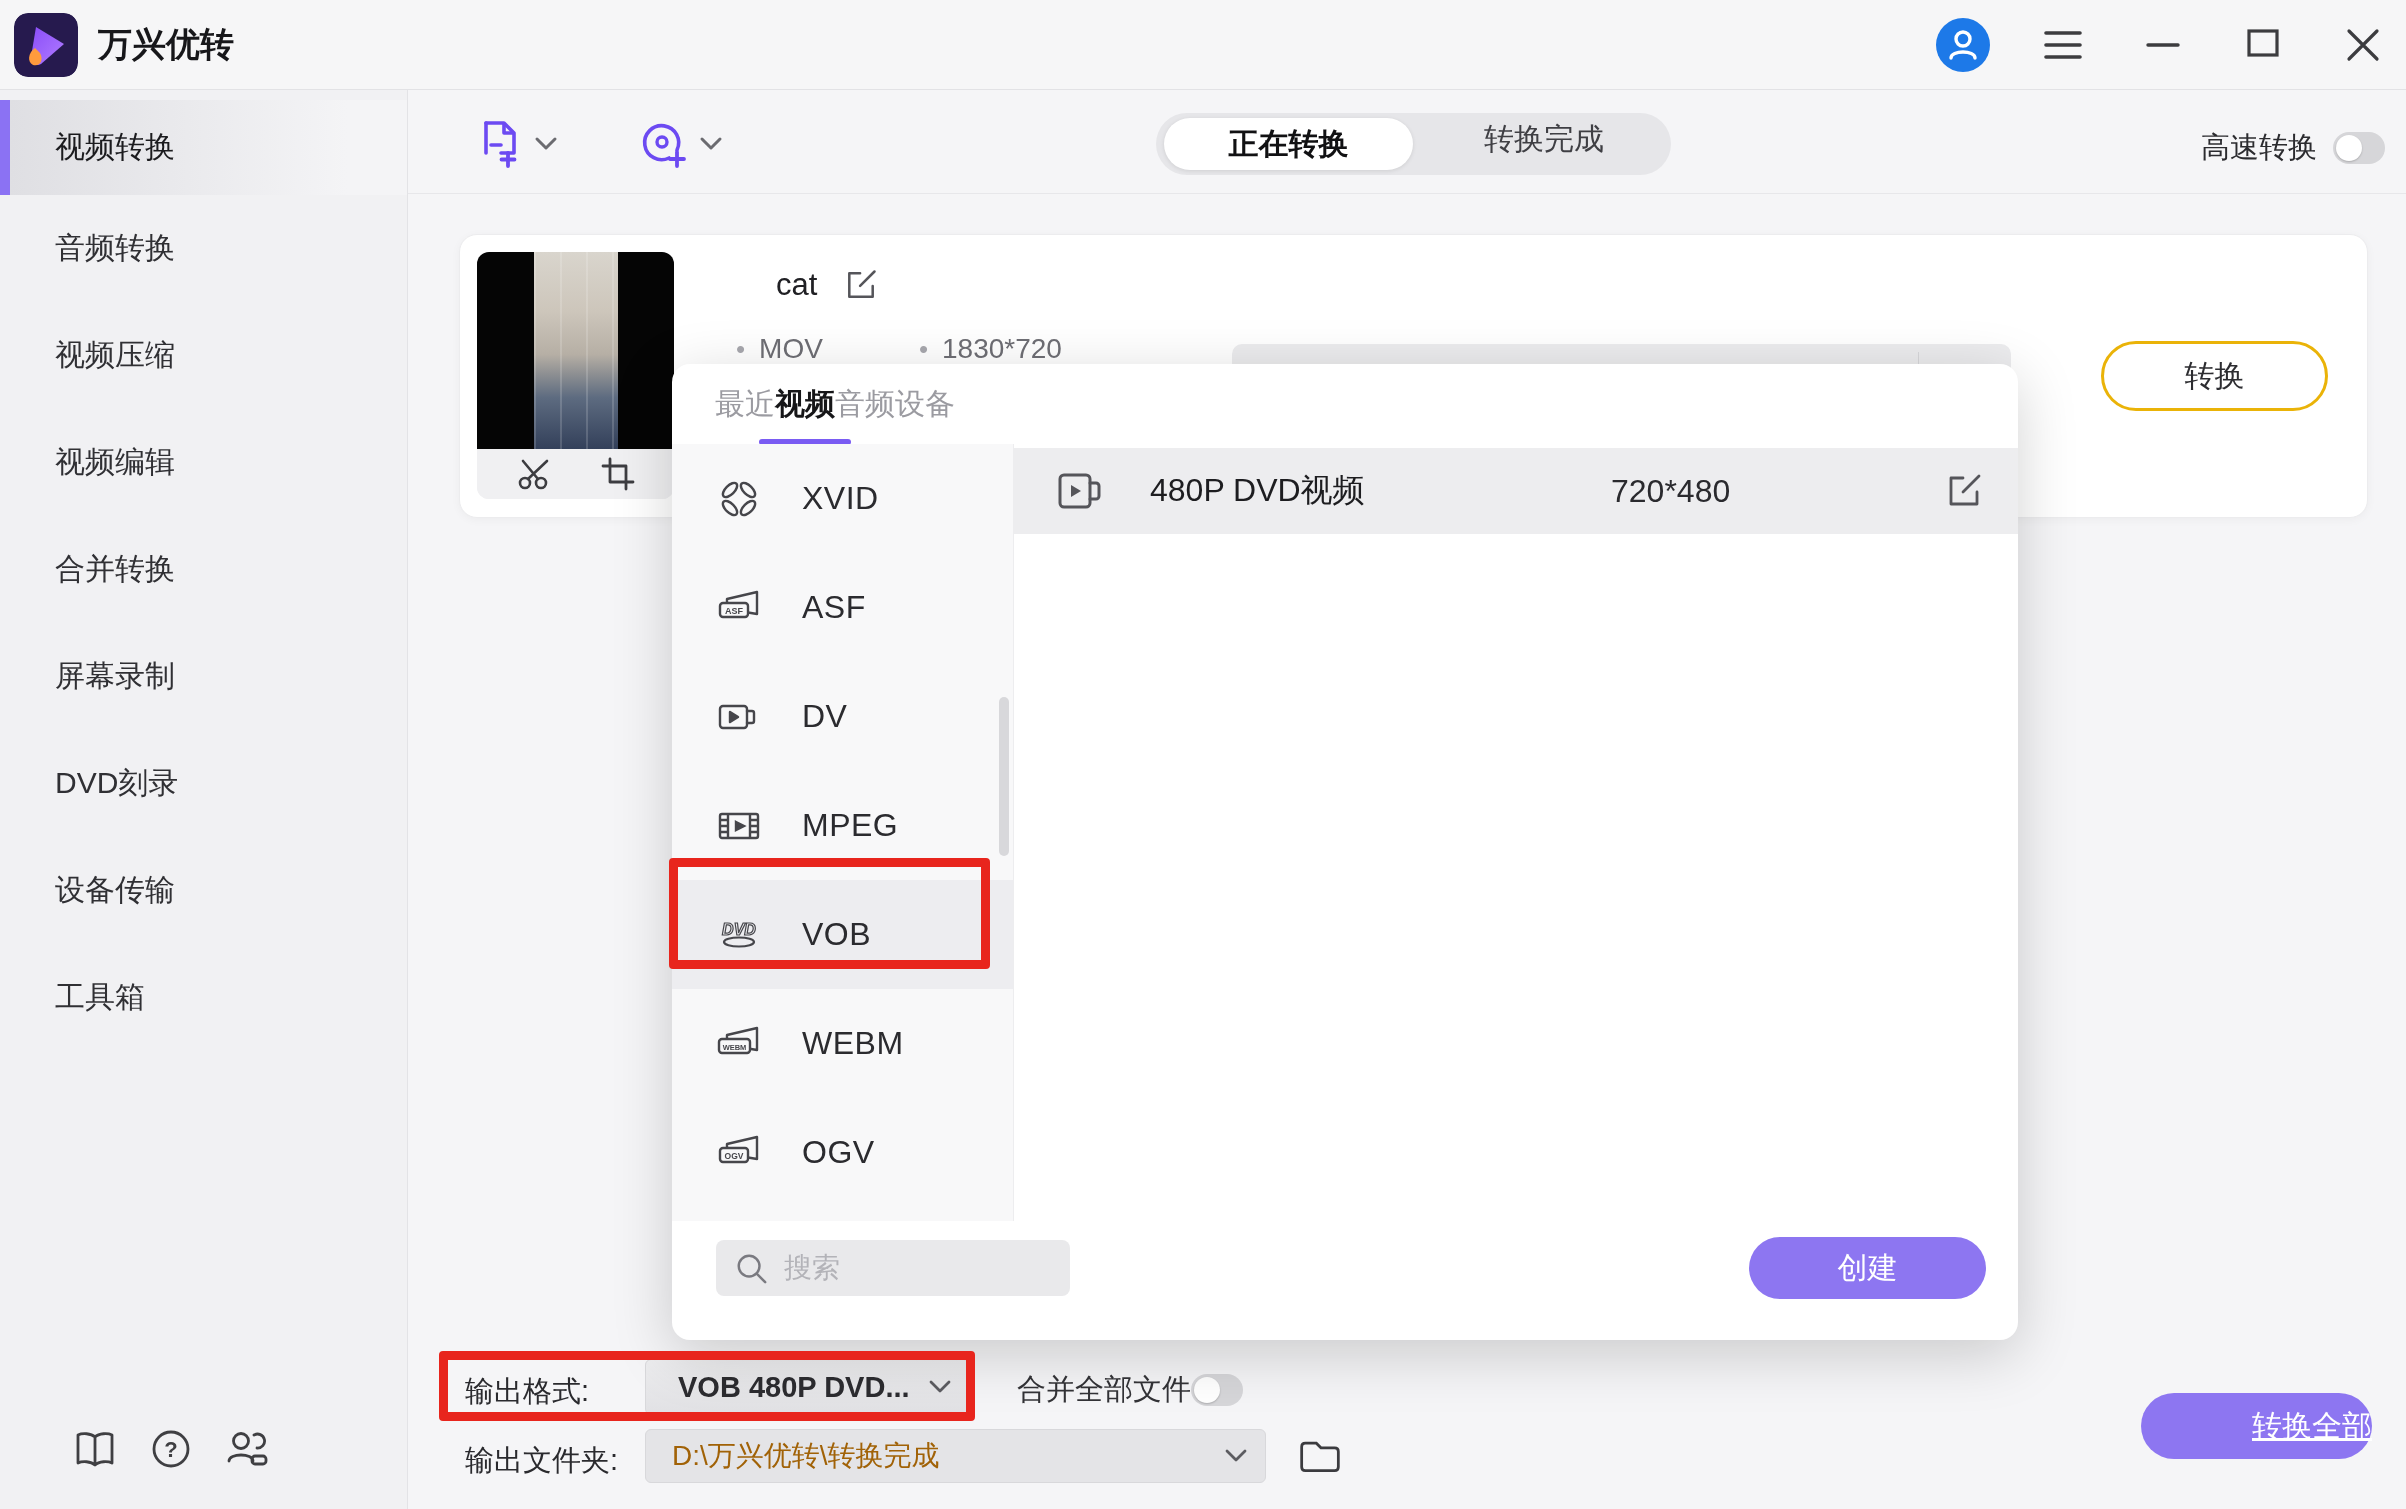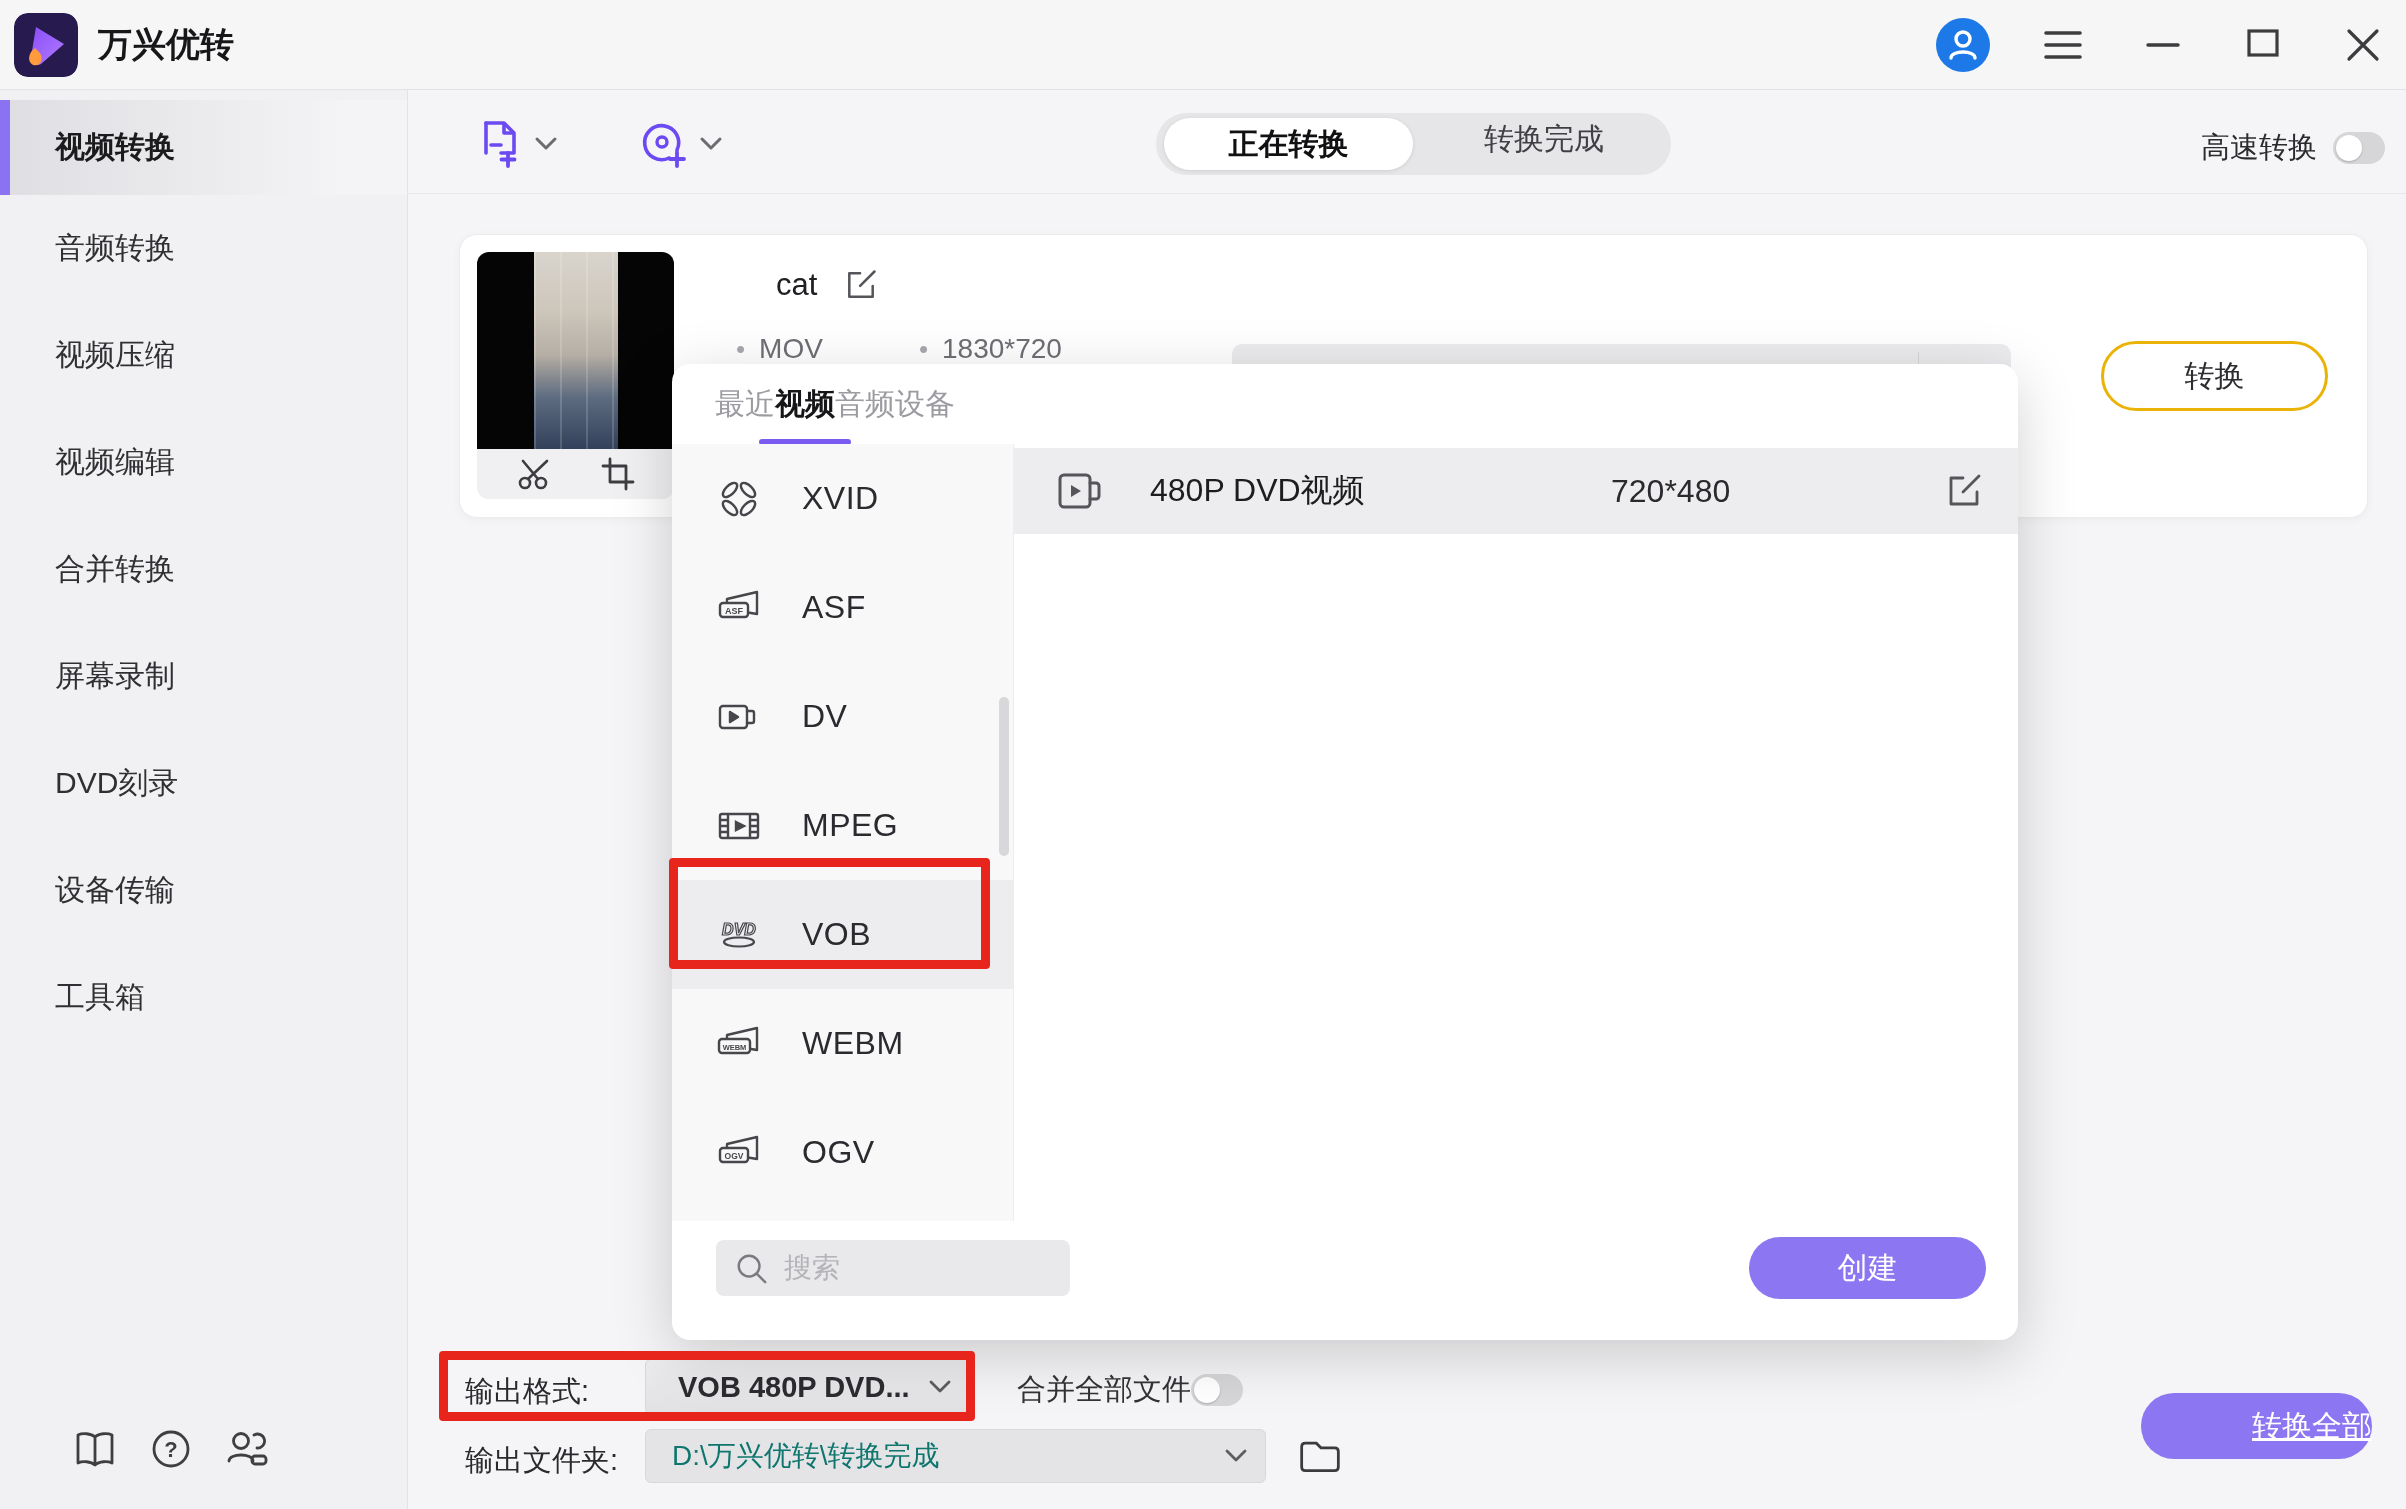--- a/index.html
+++ b/index.html
@@ -11,21 +11,21 @@
   
   .topbar{position:absolute;left:0;top:0;width:2407px;height:90px;background:#f6f6f7;border-bottom:1px solid #e2e2e5;display:flex;align-items:center;box-sizing:border-box;padding:0 16px 0 14px;}
   .app-icon{width:64px;height:64px;border-radius:14px;overflow:hidden;flex:0 0 auto;}
   .app-title{margin-left:20px;font-size:34px;font-weight:bold;color:#17171a;}
   .win-group{margin-left:auto;display:flex;align-items:center;gap:44px;}
   .win-btn{width:56px;height:56px;display:flex;align-items:center;justify-content:center;cursor:pointer;}
 
   
   .sidebar{position:absolute;left:0;top:90px;width:408px;height:1420px;background:#f1f1f3;border-right:1px solid #e3e3e6;box-sizing:border-box;}
   .side-item{height:107px;display:flex;align-items:center;padding-left:55px;font-size:30px;color:#303034;cursor:pointer;}
-  .side-item.active{height:95px;margin-top:10px;background:linear-gradient(90deg,#dfdfe3 0%,#f4f4f6 85%);border-left:10px solid #8b72f3;padding-left:45px;font-weight:bold;color:#1b1b1e;}
+  .side-item.active{height:95px;margin-top:10px;background:linear-gradient(90deg,#dfdfe3 0%,#f4f4f6 85%);border-left:10px solid #8b72f3;padding-left:45px;font-weight:normal;color:#1b1b1e;}
   .side-foot{position:absolute;left:0;bottom:38px;width:408px;display:flex;align-items:center;gap:30px;padding-left:72px;box-sizing:border-box;}
   .foot-ico{width:46px;height:46px;display:flex;align-items:center;justify-content:center;cursor:pointer;}
 
   
   .toolbar-line{position:absolute;left:408px;top:193px;width:1999px;height:1px;background:#e7e7ea;}
   .tool-btn{position:absolute;display:flex;align-items:center;gap:10px;cursor:pointer;}
   .pills{position:absolute;left:1156px;top:113px;width:515px;height:62px;border-radius:31px;background:#e6e6e9;}
   .pill-active{position:absolute;left:8px;top:5px;width:249px;height:52px;border-radius:26px;background:#ffffff;box-shadow:0 1px 4px rgba(0,0,0,.10);display:flex;align-items:center;justify-content:center;font-size:30px;font-weight:bold;color:#111113;cursor:pointer;}
   .pill-inactive{position:absolute;right:0;top:0;width:254px;height:52px;display:flex;align-items:center;justify-content:center;font-size:30px;color:#3f3f44;cursor:pointer;}
   .speed{position:absolute;left:2201px;top:128px;display:flex;align-items:center;gap:16px;text-align:right;}
@@ -78,21 +78,21 @@
 
   
   .red-box{position:absolute;border:9px solid #e8251d;border-radius:4px;z-index:10;box-sizing:border-box;pointer-events:none;}
   .red-vob{left:669px;top:858px;width:321px;height:111px;}
   .red-format{left:439px;top:1351px;width:536px;height:70px;}
 
   
   .b-label{position:absolute;font-size:29px;color:#2a2a2e;z-index:1;}
   .dd{position:absolute;background:linear-gradient(180deg,#ededef,#e1e1e4);border:1px solid #d8d8db;border-radius:6px;box-sizing:border-box;display:flex;align-items:center;cursor:pointer;z-index:1;}
   .dd-text{padding-left:32px;font-size:29px;color:#2c2c30;font-weight:600;white-space:nowrap;}
-  .dd-text2{padding-left:26px;font-size:28px;color:#0f766e;font-weight:normal;white-space:nowrap;}
+  .dd-text2{padding-left:26px;font-size:28px;color:#a16207;font-weight:normal;white-space:nowrap;}
   .dd .chev{position:absolute;right:18px;}
   .merge-wrap{position:absolute;left:1017px;top:1370px;display:flex;align-items:center;z-index:1;}
   .merge-label{font-size:29px;color:#333337;}
   .folder-btn{position:absolute;left:1298px;top:1434px;width:44px;height:44px;cursor:pointer;z-index:1;}
   .convert-all{position:absolute;left:2141px;top:1393px;width:231px;height:66px;border-radius:33px;background:#8d76f1;color:#ffffff;font-size:30px;display:flex;align-items:center;justify-content:flex-end;cursor:pointer;z-index:1;text-decoration:underline;}
 </style>
 </head>
 <body>
 
 <div class="screen">

